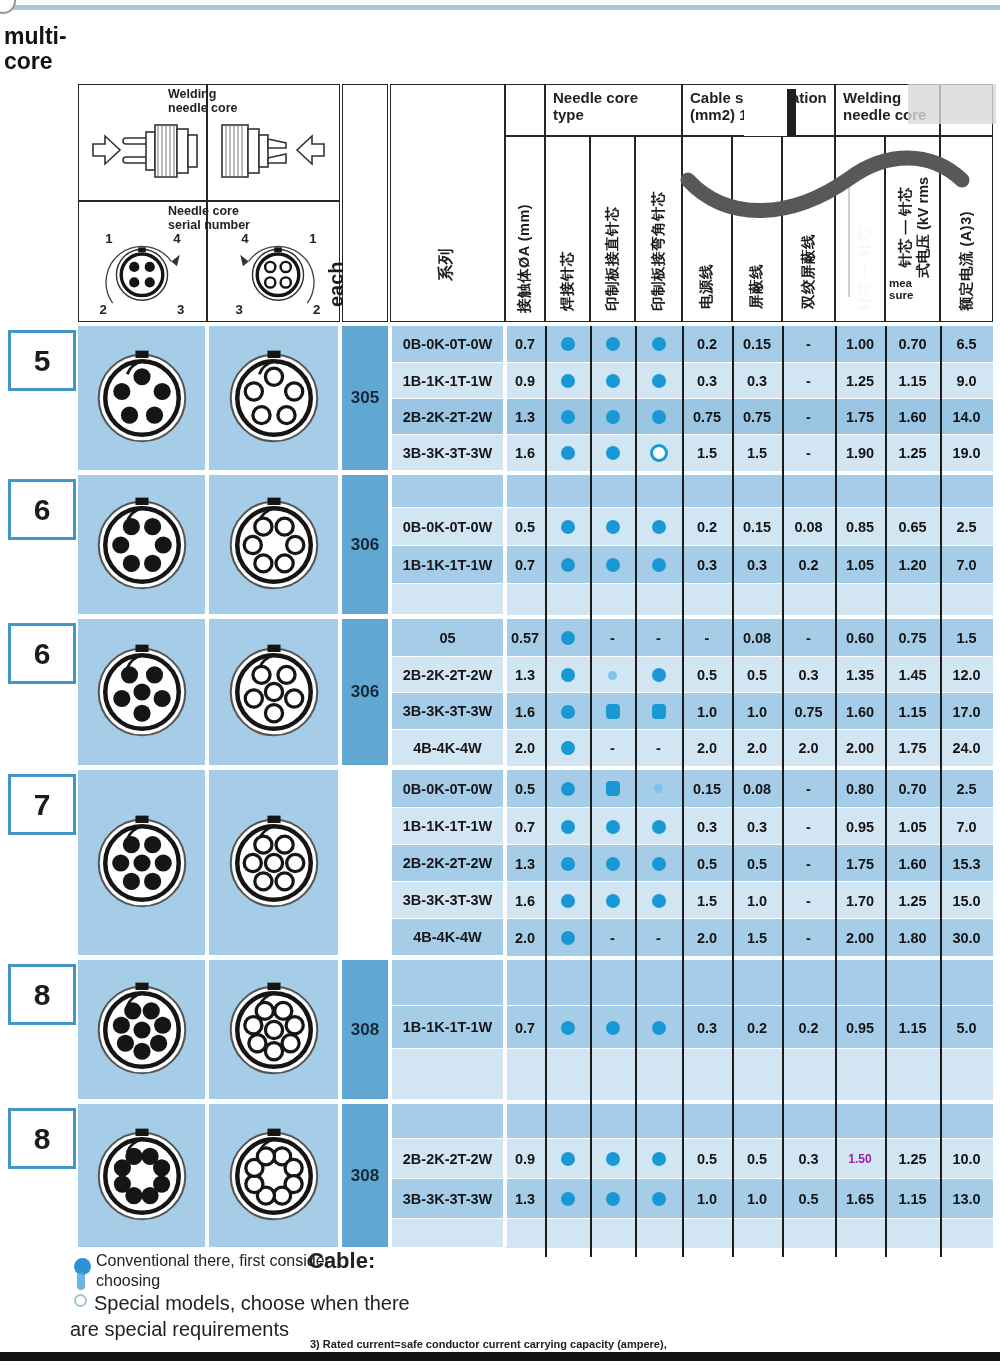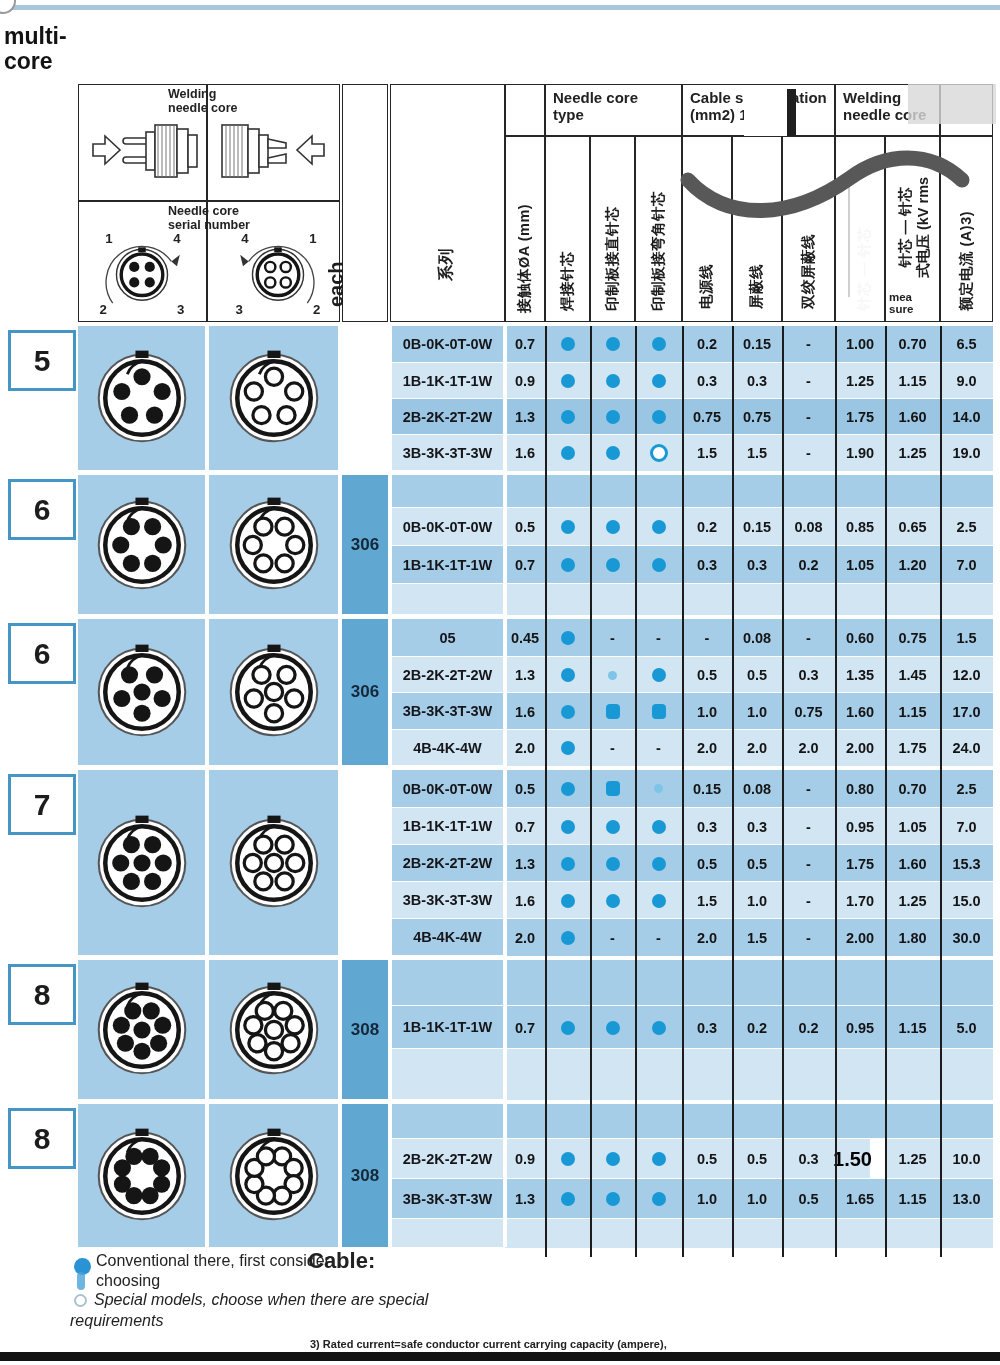--- a/index.html
+++ b/index.html
@@ -141,21 +141,21 @@
   <div class="hc" style="left:835px;top:136px;width:50px;height:186px;overflow:hidden;">
     <span class="vbt" style="left:calc(50% + 14px);bottom:10px;color:#b9b9b9;">针芯 — 针芯</span>
     <div class="abs" style="left:3px;top:4px;width:34px;height:176px;background:rgba(255,255,255,.88);"></div>
     <div class="abs" style="left:12px;top:40px;width:2px;height:120px;background:#cfcfcf;"></div>
   </div>
   <div class="hc" style="left:885px;top:136px;width:55px;height:186px;">
     <div class="vb2" style="left:calc(50% + 19px);bottom:8px;width:172px;">
       <div>针芯 — 针芯</div>
       <div>式电压 (kV rms</div>
     </div>
-    <div class="abs" style="left:3px;bottom:6px;font-size:11.5px;font-weight:600;color:#222;line-height:1.05;background:#fff;white-space:pre-line;">mea
+    <div class="abs" style="left:3px;bottom:20px;font-size:11.5px;font-weight:600;color:#222;line-height:1.05;background:#fff;white-space:pre-line;">mea
 sure</div>
   </div>
   <div class="hc" style="left:940px;top:136px;width:53px;height:186px;">
     <span class="vbt" style="left:calc(50% + 9px);bottom:10px;">额定电流 (A)3)</span>
   </div>
 
   <div class="abs" style="left:908px;top:84px;width:88px;height:40px;background:#d8d8d8;opacity:.8;"></div>
   <div class="abs" style="left:744px;top:86px;width:46px;height:50px;background:#fff;"></div>
   <div class="abs" style="left:787px;top:89px;width:9px;height:47px;background:#1f1f1f;"></div>
 
@@ -187,20 +187,21 @@
             <circle cx="60" cy="60" r="45" fill="#fff" stroke="#151515" stroke-width="5.5"></circle>
             <rect x="52" y="2" width="16" height="9" fill="#151515"></rect>
             <path d="M60 15 Q46 19 42 31" fill="none" stroke="#151515" stroke-width="3.5"></path>
             <circle cx="60.0" cy="34.0" r="10.5" fill="#fff" stroke="#151515" stroke-width="4"></circle>
             <circle cx="84.7" cy="52.0" r="10.5" fill="#fff" stroke="#151515" stroke-width="4"></circle>
             <circle cx="75.3" cy="81.0" r="10.5" fill="#fff" stroke="#151515" stroke-width="4"></circle>
             <circle cx="44.7" cy="81.0" r="10.5" fill="#fff" stroke="#151515" stroke-width="4"></circle>
             <circle cx="35.3" cy="52.0" r="10.5" fill="#fff" stroke="#151515" stroke-width="4"></circle>
           </svg>
         </div>
+        <div style="position: absolute; left: 342px; top: 0px; width: 46px; height: 144px; background: rgb(96, 168, 210); display: flex; align-items: center; justify-content: center; font-size: 17px; font-weight: 700; color: rgb(20, 40, 58);">305</div>
         <div class="abs" style="position: absolute; left: 392px; top: 0px; width: 111px; height: 36px; background: rgb(166, 205, 232); border-top: none; display: flex; align-items: center; justify-content: center; font-size: 14.5px; font-weight: 700; color: rgb(22, 22, 26);">0B-0K-0T-0W</div>
         <div style="position: absolute; left: 505px; top: 0px; width: 40px; height: 36px; background: rgb(166, 205, 232); border-top: none; display: flex; align-items: center; justify-content: center; font-size: 14.5px; font-weight: 700; color: rgb(20, 20, 20);">0.7</div>
         <div style="position: absolute; left: 545px; top: 0px; width: 45px; height: 36px; background: rgb(166, 205, 232); border-top: none; display: flex; align-items: center; justify-content: center; font-size: 14.5px; font-weight: 700; color: rgb(20, 20, 20);">
           <span class="dotF"></span>
         </div>
         <div style="position: absolute; left: 590px; top: 0px; width: 45px; height: 36px; background: rgb(166, 205, 232); border-top: none; display: flex; align-items: center; justify-content: center; font-size: 14.5px; font-weight: 700; color: rgb(20, 20, 20);">
           <span class="dotF"></span>
         </div>
         <div style="position: absolute; left: 635px; top: 0px; width: 47px; height: 36px; background: rgb(166, 205, 232); border-top: none; display: flex; align-items: center; justify-content: center; font-size: 14.5px; font-weight: 700; color: rgb(20, 20, 20);">
           <span class="dotF"></span>
@@ -376,21 +377,21 @@
             <circle cx="75.3" cy="39.0" r="10.5" fill="#fff" stroke="#151515" stroke-width="4"></circle>
             <circle cx="84.7" cy="68.0" r="10.5" fill="#fff" stroke="#151515" stroke-width="4"></circle>
             <circle cx="60.0" cy="86.0" r="10.5" fill="#fff" stroke="#151515" stroke-width="4"></circle>
             <circle cx="35.3" cy="68.0" r="10.5" fill="#fff" stroke="#151515" stroke-width="4"></circle>
             <circle cx="44.7" cy="39.0" r="10.5" fill="#fff" stroke="#151515" stroke-width="4"></circle>
             <circle cx="60.0" cy="60.0" r="10.5" fill="#fff" stroke="#151515" stroke-width="4"></circle>
           </svg>
         </div>
         <div style="position: absolute; left: 342px; top: 0px; width: 46px; height: 146px; background: rgb(96, 168, 210); display: flex; align-items: center; justify-content: center; font-size: 17px; font-weight: 700; color: rgb(20, 40, 58);">306</div>
         <div class="abs" style="position: absolute; left: 392px; top: 0px; width: 111px; height: 37px; background: rgb(166, 205, 232); border-top: none; display: flex; align-items: center; justify-content: center; font-size: 14.5px; font-weight: 700; color: rgb(22, 22, 26);">05</div>
-        <div style="position: absolute; left: 505px; top: 0px; width: 40px; height: 37px; background: rgb(166, 205, 232); border-top: none; display: flex; align-items: center; justify-content: center; font-size: 14.5px; font-weight: 700; color: rgb(20, 20, 20);">0.45</div>
+        <div style="position: absolute; left: 505px; top: 0px; width: 40px; height: 37px; background: rgb(166, 205, 232); border-top: none; display: flex; align-items: center; justify-content: center; font-size: 14.5px; font-weight: 700; color: rgb(20, 20, 20);">0.57</div>
         <div style="position: absolute; left: 545px; top: 0px; width: 45px; height: 37px; background: rgb(166, 205, 232); border-top: none; display: flex; align-items: center; justify-content: center; font-size: 14.5px; font-weight: 700; color: rgb(20, 20, 20);">
           <span class="dotF"></span>
         </div>
         <div class="dashTx" style="position: absolute; left: 590px; top: 0px; width: 45px; height: 37px; background: rgb(166, 205, 232); border-top: none; display: flex; align-items: center; justify-content: center; font-size: 14.5px; font-weight: 700; color: rgb(20, 20, 20);">-</div>
         <div class="dashTx" style="position: absolute; left: 635px; top: 0px; width: 47px; height: 37px; background: rgb(166, 205, 232); border-top: none; display: flex; align-items: center; justify-content: center; font-size: 14.5px; font-weight: 700; color: rgb(20, 20, 20);">-</div>
         <div style="position: absolute; left: 682px; top: 0px; width: 50px; height: 37px; background: rgb(166, 205, 232); border-top: none; display: flex; align-items: center; justify-content: center; font-size: 14.5px; font-weight: 700; color: rgb(20, 20, 20);">-</div>
         <div style="position: absolute; left: 732px; top: 0px; width: 50px; height: 37px; background: rgb(166, 205, 232); border-top: none; display: flex; align-items: center; justify-content: center; font-size: 14.5px; font-weight: 700; color: rgb(20, 20, 20);">0.08</div>
         <div style="position: absolute; left: 782px; top: 0px; width: 53px; height: 37px; background: rgb(166, 205, 232); border-top: none; display: flex; align-items: center; justify-content: center; font-size: 14.5px; font-weight: 700; color: rgb(20, 20, 20);">-</div>
         <div style="position: absolute; left: 835px; top: 0px; width: 50px; height: 37px; background: rgb(166, 205, 232); border-top: none; display: flex; align-items: center; justify-content: center; font-size: 14.5px; font-weight: 700; color: rgb(20, 20, 20);">0.60</div>
         <div style="position: absolute; left: 885px; top: 0px; width: 55px; height: 37px; background: rgb(166, 205, 232); border-top: none; display: flex; align-items: center; justify-content: center; font-size: 14.5px; font-weight: 700; color: rgb(20, 20, 20);">0.75</div>
@@ -685,21 +686,21 @@
         </div>
         <div style="position: absolute; left: 590px; top: 34px; width: 45px; height: 40px; background: rgb(210, 229, 243); border-top: 1.5px solid rgba(255, 255, 255, 0.95); display: flex; align-items: center; justify-content: center; font-size: 14.5px; font-weight: 700; color: rgb(20, 20, 20);">
           <span class="dotF"></span>
         </div>
         <div style="position: absolute; left: 635px; top: 34px; width: 47px; height: 40px; background: rgb(210, 229, 243); border-top: 1.5px solid rgba(255, 255, 255, 0.95); display: flex; align-items: center; justify-content: center; font-size: 14.5px; font-weight: 700; color: rgb(20, 20, 20);">
           <span class="dotF"></span>
         </div>
         <div style="position: absolute; left: 682px; top: 34px; width: 50px; height: 40px; background: rgb(210, 229, 243); border-top: 1.5px solid rgba(255, 255, 255, 0.95); display: flex; align-items: center; justify-content: center; font-size: 14.5px; font-weight: 700; color: rgb(20, 20, 20);">0.5</div>
         <div style="position: absolute; left: 732px; top: 34px; width: 50px; height: 40px; background: rgb(210, 229, 243); border-top: 1.5px solid rgba(255, 255, 255, 0.95); display: flex; align-items: center; justify-content: center; font-size: 14.5px; font-weight: 700; color: rgb(20, 20, 20);">0.5</div>
         <div style="position: absolute; left: 782px; top: 34px; width: 53px; height: 40px; background: rgb(210, 229, 243); border-top: 1.5px solid rgba(255, 255, 255, 0.95); display: flex; align-items: center; justify-content: center; font-size: 14.5px; font-weight: 700; color: rgb(20, 20, 20);">0.3</div>
-        <div style="position: absolute; left: 835px; top: 34px; width: 35px; height: 40px; background: rgb(210, 229, 243); border-top: 1.5px solid rgba(255, 255, 255, 0.95); display: flex; align-items: center; justify-content: center; font-size: 20px; font-weight: 700; color: #000000;">1.50</div>
+        <div style="position: absolute; left: 835px; top: 34px; width: 50px; height: 40px; background: rgb(210, 229, 243); border-top: 1.5px solid rgba(255, 255, 255, 0.95); display: flex; align-items: center; justify-content: center; font-size: 12px; font-weight: 700; color: #a21caf;">1.50</div>
         <div style="position: absolute; left: 885px; top: 34px; width: 55px; height: 40px; background: rgb(210, 229, 243); border-top: 1.5px solid rgba(255, 255, 255, 0.95); display: flex; align-items: center; justify-content: center; font-size: 14.5px; font-weight: 700; color: rgb(20, 20, 20);">1.25</div>
         <div style="position: absolute; left: 940px; top: 34px; width: 53px; height: 40px; background: rgb(210, 229, 243); border-top: 1.5px solid rgba(255, 255, 255, 0.95); display: flex; align-items: center; justify-content: center; font-size: 14.5px; font-weight: 700; color: rgb(20, 20, 20);">10.0</div>
         <div class="abs" style="position: absolute; left: 392px; top: 74px; width: 111px; height: 40px; background: rgb(166, 205, 232); border-top: 1.5px solid rgba(255, 255, 255, 0.95); display: flex; align-items: center; justify-content: center; font-size: 14.5px; font-weight: 700; color: rgb(22, 22, 26);">3B-3K-3T-3W</div>
         <div style="position: absolute; left: 505px; top: 74px; width: 40px; height: 40px; background: rgb(166, 205, 232); border-top: 1.5px solid rgba(255, 255, 255, 0.95); display: flex; align-items: center; justify-content: center; font-size: 14.5px; font-weight: 700; color: rgb(20, 20, 20);">1.3</div>
         <div style="position: absolute; left: 545px; top: 74px; width: 45px; height: 40px; background: rgb(166, 205, 232); border-top: 1.5px solid rgba(255, 255, 255, 0.95); display: flex; align-items: center; justify-content: center; font-size: 14.5px; font-weight: 700; color: rgb(20, 20, 20);">
           <span class="dotF"></span>
         </div>
         <div style="position: absolute; left: 590px; top: 74px; width: 45px; height: 40px; background: rgb(166, 205, 232); border-top: 1.5px solid rgba(255, 255, 255, 0.95); display: flex; align-items: center; justify-content: center; font-size: 14.5px; font-weight: 700; color: rgb(20, 20, 20);">
           <span class="dotF"></span>
         </div>
@@ -734,20 +735,20 @@
       <div style="position: absolute; left: 835px; top: 326px; width: 1.6px; height: 931px; background: rgb(28, 28, 28);"></div>
       <div style="position: absolute; left: 885px; top: 326px; width: 1.6px; height: 931px; background: rgb(28, 28, 28);"></div>
       <div style="position: absolute; left: 940px; top: 326px; width: 1.6px; height: 931px; background: rgb(28, 28, 28);"></div>
     </div>
 
   <div class="abs" style="left:70px;top:1246px;width:370px;">
     <span class="abs" style="left:4px;top:12px;width:17px;height:17px;border-radius:50%;background:#2a93d4;"></span>
     <span class="abs" style="left:7px;top:26px;width:8px;height:18px;border-radius:4px;background:#4aa3da;opacity:.8;"></span>
     <div class="abs notetxt" style="left:26px;top:5px;width:290px;font-size:16px;line-height:1.25;">Conventional there, first consider choosing</div>
     <span class="abs" style="left:4px;top:48px;width:13px;height:13px;border-radius:50%;border:2px solid #a9c2d2;background:#fff;"></span>
-    <div class="abs notetxt" style="left:0px;top:44px;width:370px;font-size:16px;line-height:1.3;text-indent:24px;font-style:italic;">Special models, choose when there are special requirements</div>
+    <div class="abs notetxt" style="left:0px;top:44px;width:370px;font-size:20px;line-height:1.3;text-indent:24px;">Special models, choose when there are special requirements</div>
   </div>
 
   <div class="abs" style="left:308px;top:1248px;font-size:22px;font-weight:700;color:#222;">Cable:</div>
   <div class="abs notetxt" style="left:310px;top:1338px;width:420px;font-size:11px;font-weight:600;">3) Rated current=safe conductor current carrying capacity (ampere),</div>
 
   <div class="abs" style="left:0;top:1352px;width:1000px;height:9px;background:#121212;"></div>
 </div>
 
 </body></html>

